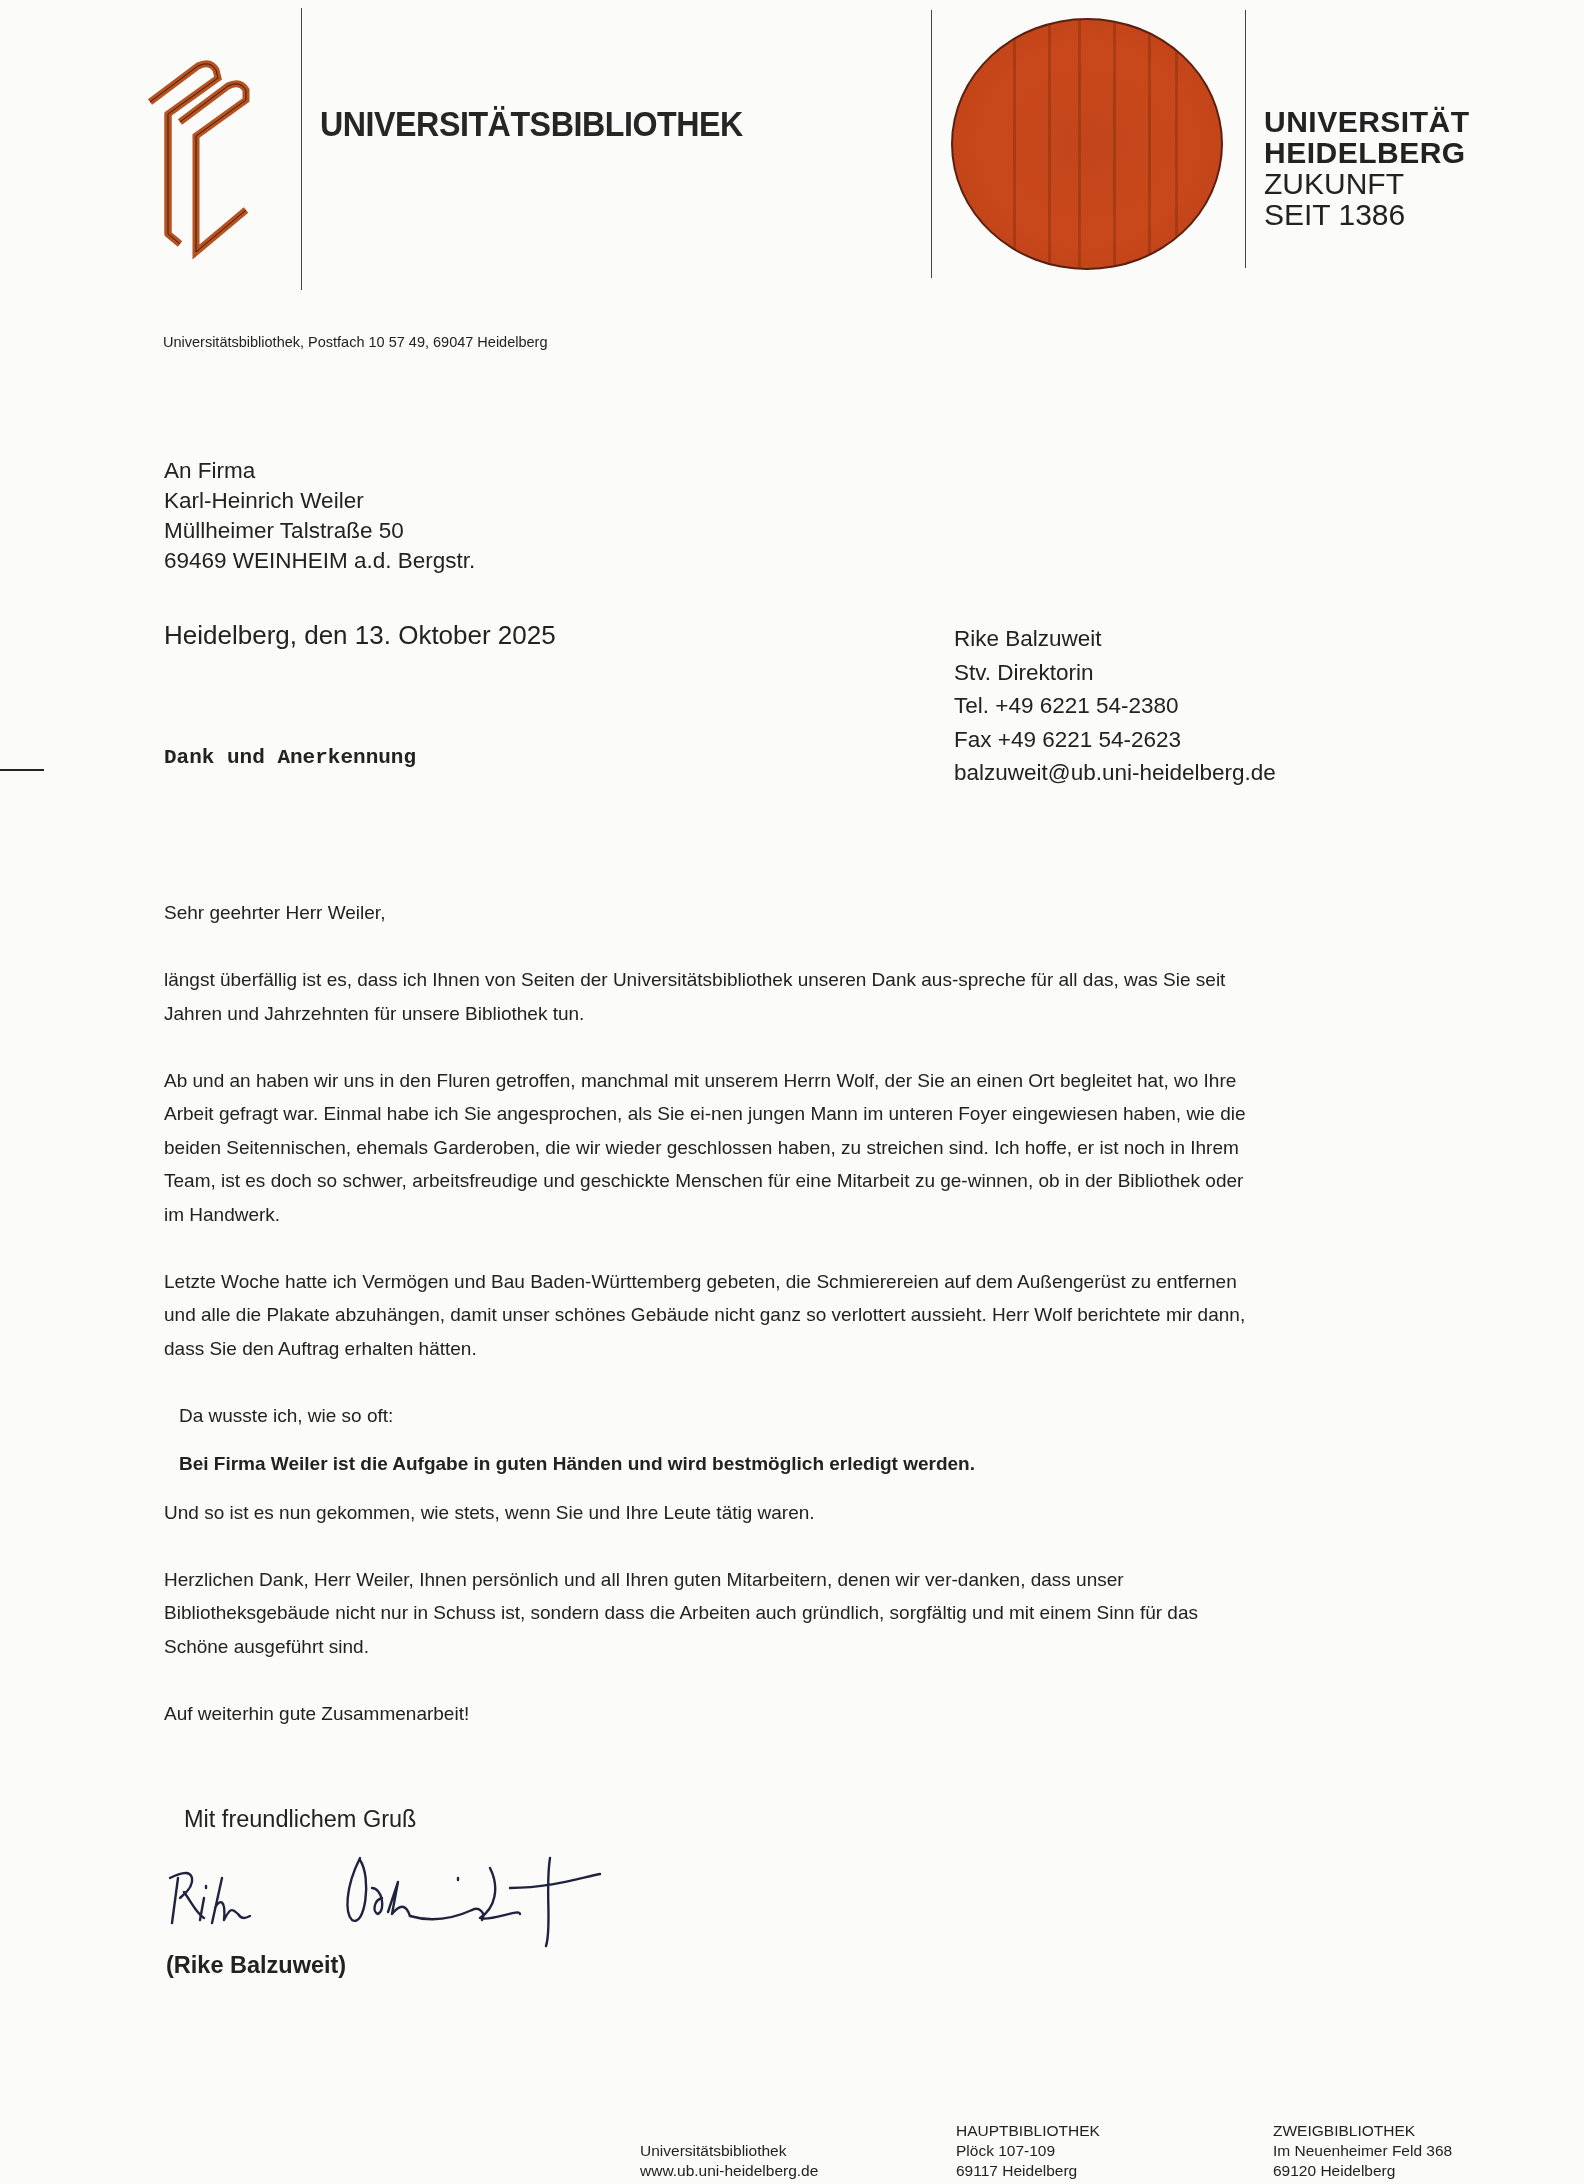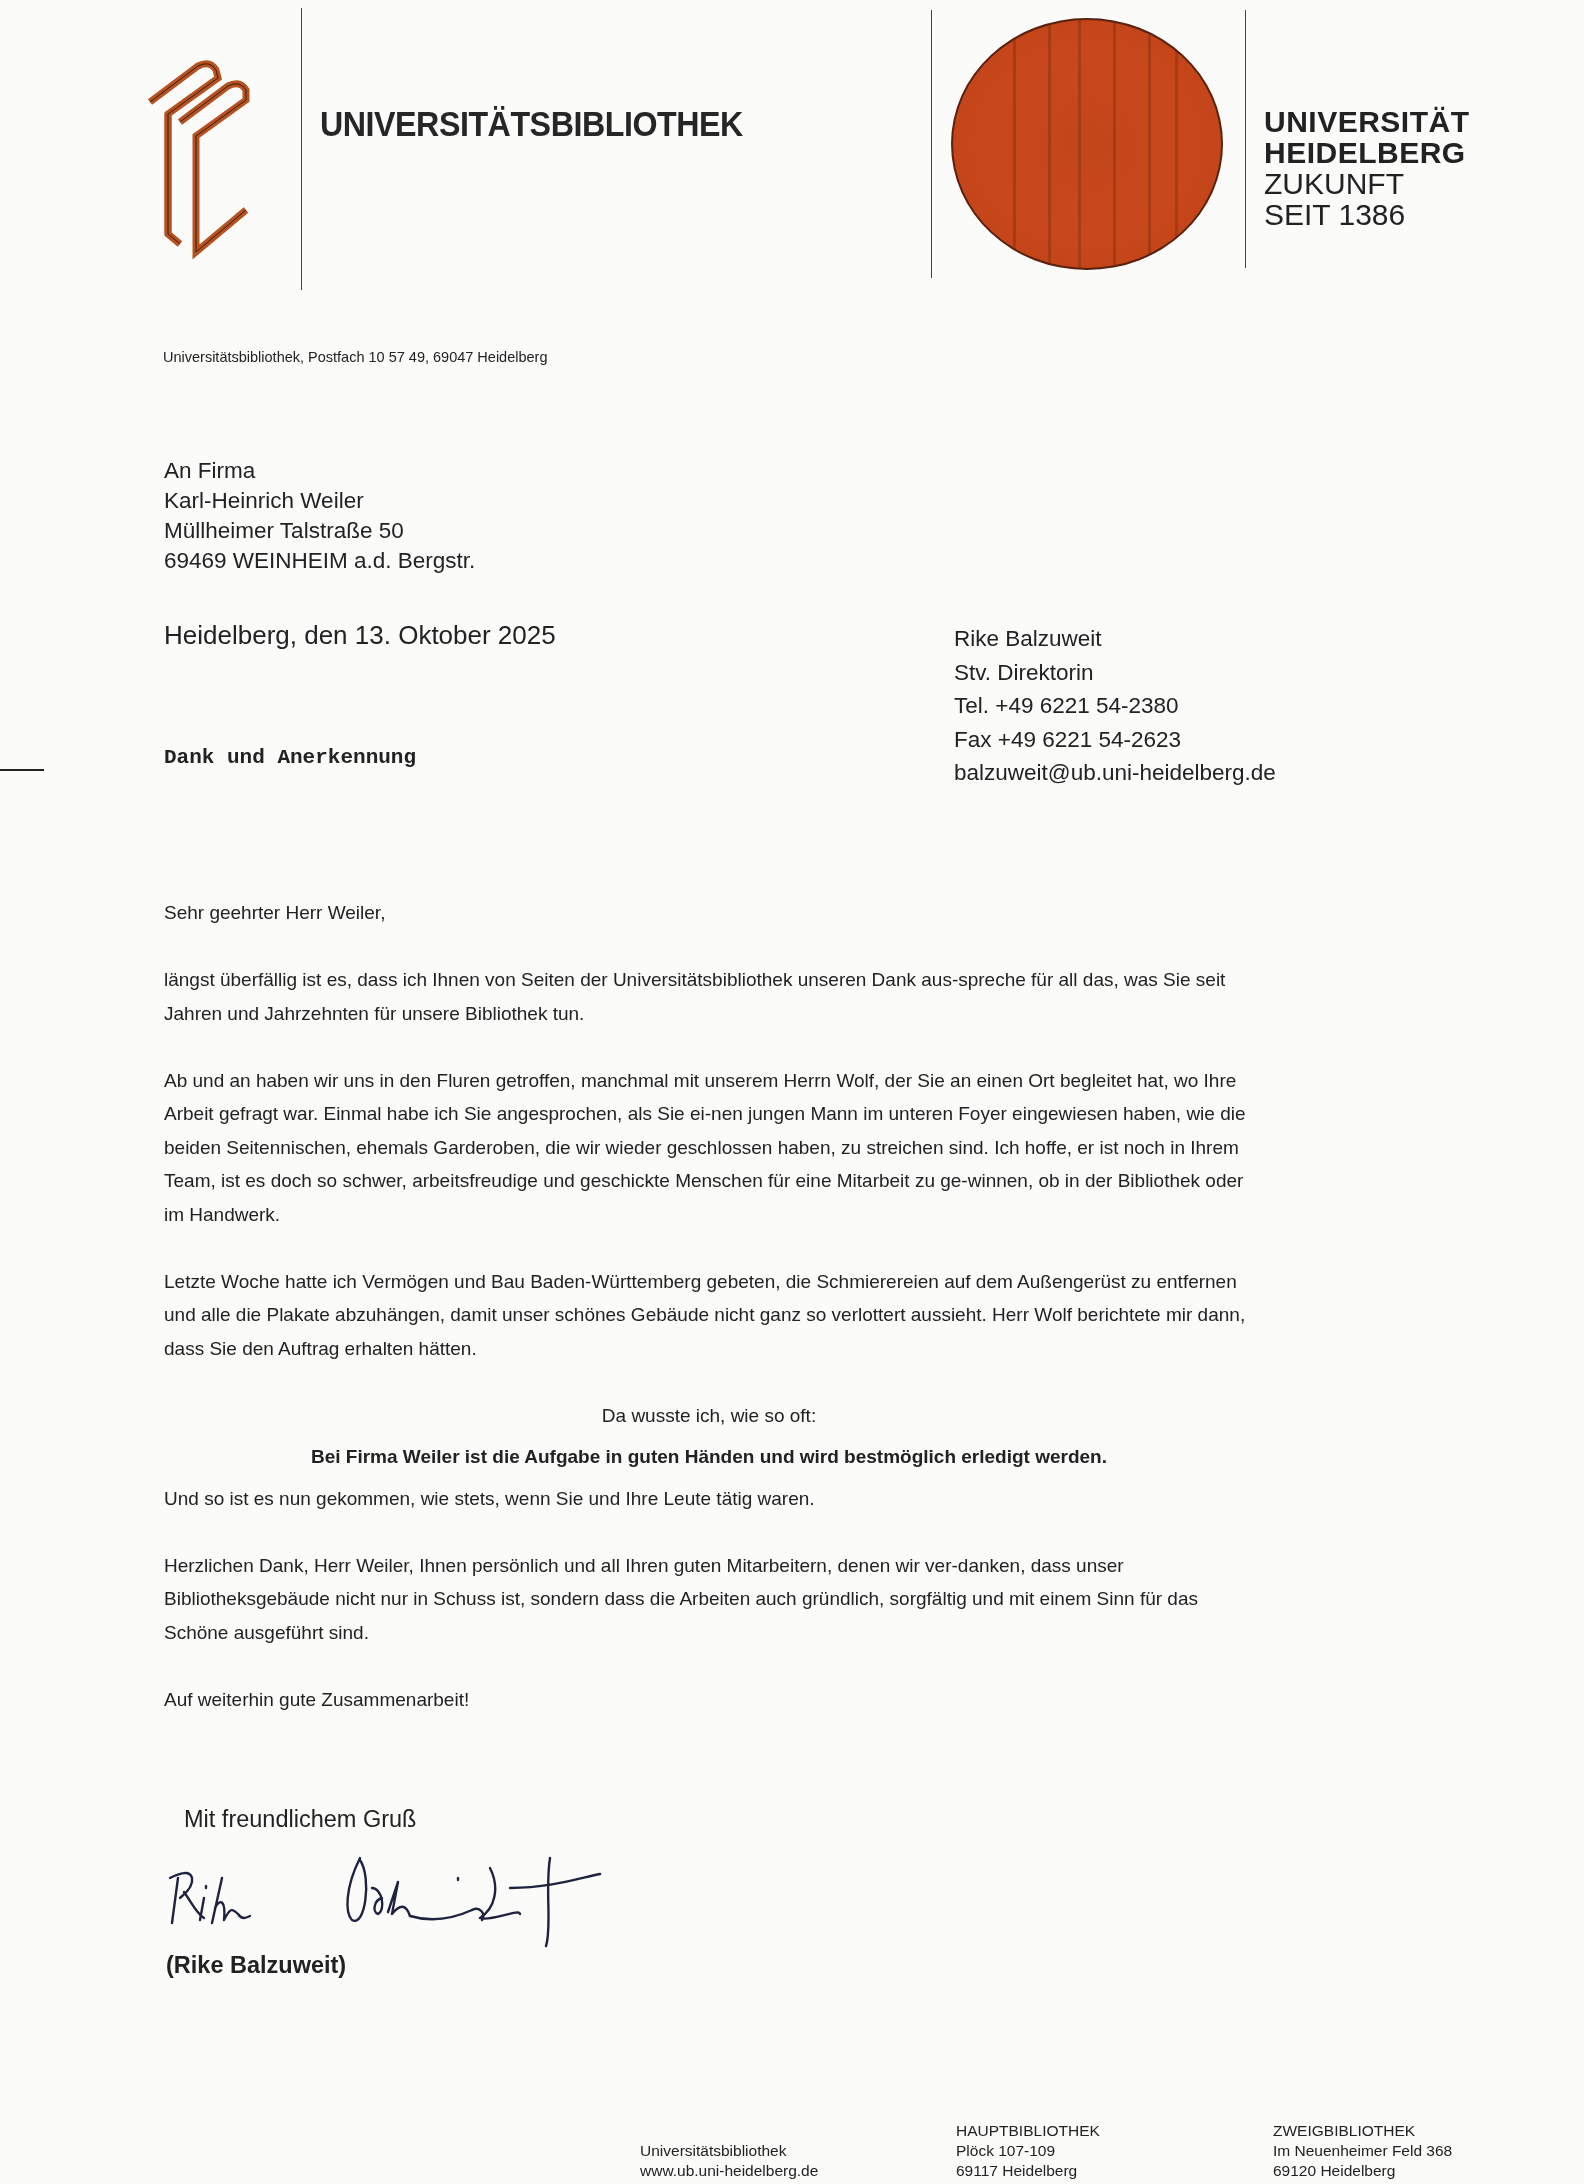--- a/index.html
+++ b/index.html
@@ -13,29 +13,29 @@
     
     .vline { position: absolute; width: 1px; background: #444; }
     .ub-title { left: 320px; top: 104px; font-size: 35px; font-weight: bold; letter-spacing: -0.5px; color: #262626; transform: scaleX(0.92); transform-origin: left; }
     .uni-block { left: 1264px; top: 106px; font-size: 30px; line-height: 31px; color: #222; }
     .uni-block .b { font-weight: bold; letter-spacing: 0.5px; }
     .uni-block .l { font-weight: normal; letter-spacing: 0px; }
     .seal { left: 951px; top: 18px; width: 272px; height: 252px; border-radius: 50%;
       background: radial-gradient(ellipse at 50% 50%, #c2461a 0%, #c9481b 55%, #b83f15 100%);
       border: 2px solid #5a2110; box-sizing: border-box; overflow: hidden; }
     .seal .stripe { position: absolute; top: 0; bottom: 0; width: 3px; background: rgba(110,40,10,0.35); }
-    .sender-line { left: 163px; top: 349px; font-size: 14.5px; color: #222; }
+    .sender-line { left: 163px; top: 334px; font-size: 14.5px; color: #222; }
     .addr { left: 164px; top: 456px; font-size: 22.5px; line-height: 30px; color: #222; }
     .date { left: 164px; top: 620px; font-size: 26px; color: #222; }
     .subject { left: 164px; top: 746px; font-size: 21px; font-weight: bold; color: #222; font-family: Liberation Mono, monospace; }
     .contact { left: 954px; top: 622px; font-size: 22.5px; line-height: 33.5px; color: #222; }
     .fold-mark { left: 0; top: 769px; width: 44px; height: 2px; background: #222; }
     .body-text { left: 164px; top: 896px; width: 1090px; font-size: 19px; line-height: 33.5px; color: #222; }
     .body-text p { margin: 0 0 33.5px 0; }
-    .body-text p.tight { margin: 8px; text-align: center; }
+    .body-text p.tight { margin: 15px; }
     .body-text .bold { font-weight: bold; }
     .closing { left: 166px; top: 1806px; font-size: 23.5px; color: #222; margin-left: 18px; }
     .signature { left: 160px; top: 1848px; }
     .printed-name { left: 166px; top: 1952px; font-size: 23.5px; color: #222; font-weight: bold; }
     .footer-col { position: absolute; top: 2121px; font-size: 15.5px; line-height: 20px; color: #222; }
   </style>
 </head>
 <body>
 
 <div>

